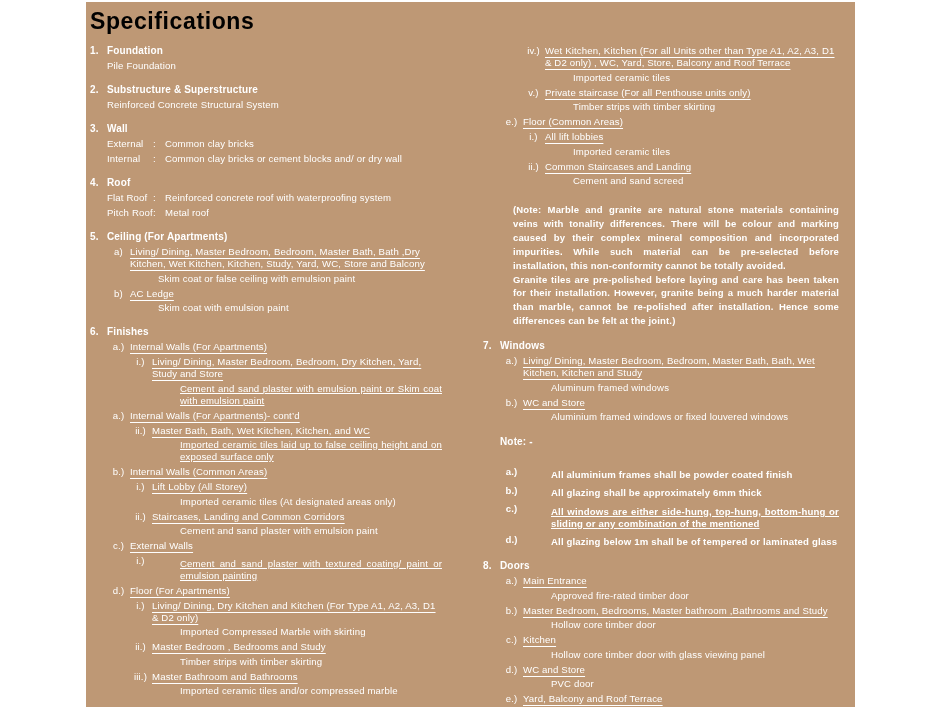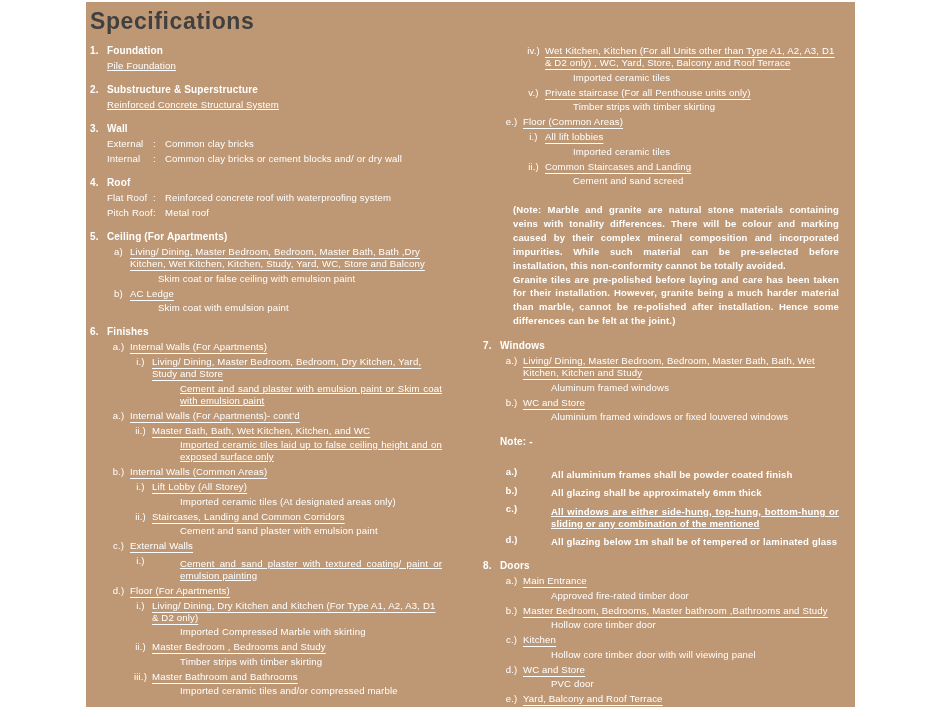--- a/index.html
+++ b/index.html
@@ -6,29 +6,29 @@
   body{
     width:943px;height:717px;background:#ffffff;position:relative;overflow:hidden;
     font-family:"Liberation Sans", sans-serif;
   }
   .panel{
     position:absolute;left:86px;top:2px;width:769px;height:705px;
     background:#be9875;color:#ffffff;box-sizing:border-box;
     padding:6px 14px 0 4px;overflow:hidden;
   }
   .title{
-    font-size:23px;font-weight:700;letter-spacing:0.6px;margin:0 0 10px 0;color:#404040;
+    font-size:23px;font-weight:700;letter-spacing:0.6px;margin:0 0 10px 0;color:#000000;
   }
   .cols{display:flex;align-items:flex-start;}
   .col{width:352px;font-size:9.6px;line-height:12px;letter-spacing:0.15px;}
   .col.right{margin-left:41px;width:356px;}
   .sec{display:flex;font-weight:700;font-size:10px;margin:12px 0 3px 0;}
   .col .sec:first-child{margin-top:0;}
   .num{width:17px;flex:none;}
-  .line{margin:0 0 3px 17px;text-decoration:underline;}
+  .line{margin:0 0 3px 17px;}
   .kv{display:flex;margin:0 0 3px 17px;}
   .k{width:46px;flex:none;}
   .colon{width:12px;flex:none;}
   .entry{display:flex;margin-bottom:3px;}
   .entry.l1{margin-left:17px;}
   .entry.l2{margin-left:39px;}
   .entry.boldrow{font-weight:700;margin-bottom:4px;}
   .marker{width:23px;flex:none;text-align:center;}
   .econtent{flex:1;min-width:0;}
   .ehead .u{
@@ -295,21 +295,21 @@
           <span class="marker">b.)</span>
           <div class="econtent">
             <div class="ehead"><span class="u">Master Bedroom, Bedrooms, Master bathroom ,Bathrooms and Study</span></div>
             <div class="ebody">Hollow core timber door</div>
           </div>
         </div>
         <div class="entry l1">
           <span class="marker">c.)</span>
           <div class="econtent">
             <div class="ehead"><span class="u">Kitchen</span></div>
-            <div class="ebody">Hollow core timber door with will viewing panel</div>
+            <div class="ebody">Hollow core timber door with glass viewing panel</div>
           </div>
         </div>
         <div class="entry l1">
           <span class="marker">d.)</span>
           <div class="econtent">
             <div class="ehead"><span class="u">WC and Store</span></div>
             <div class="ebody">PVC door</div>
           </div>
         </div>
         <div class="entry l1">

